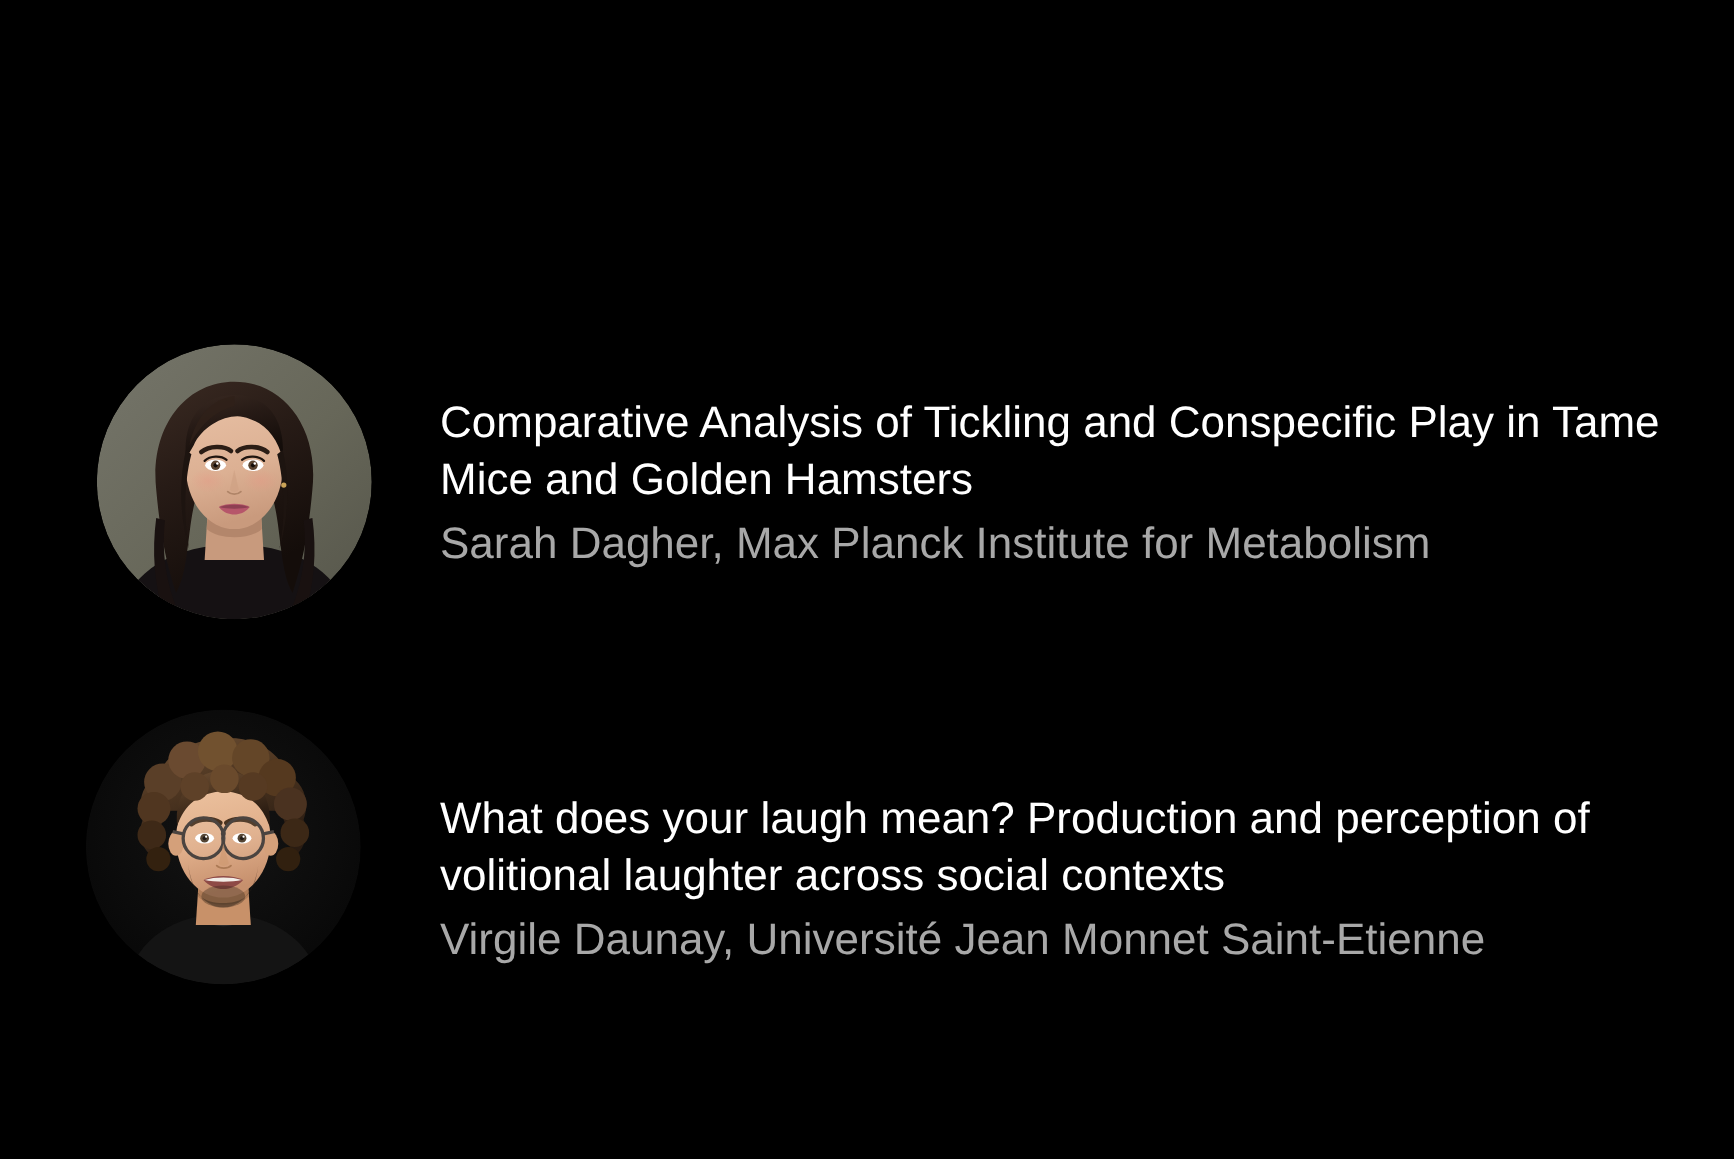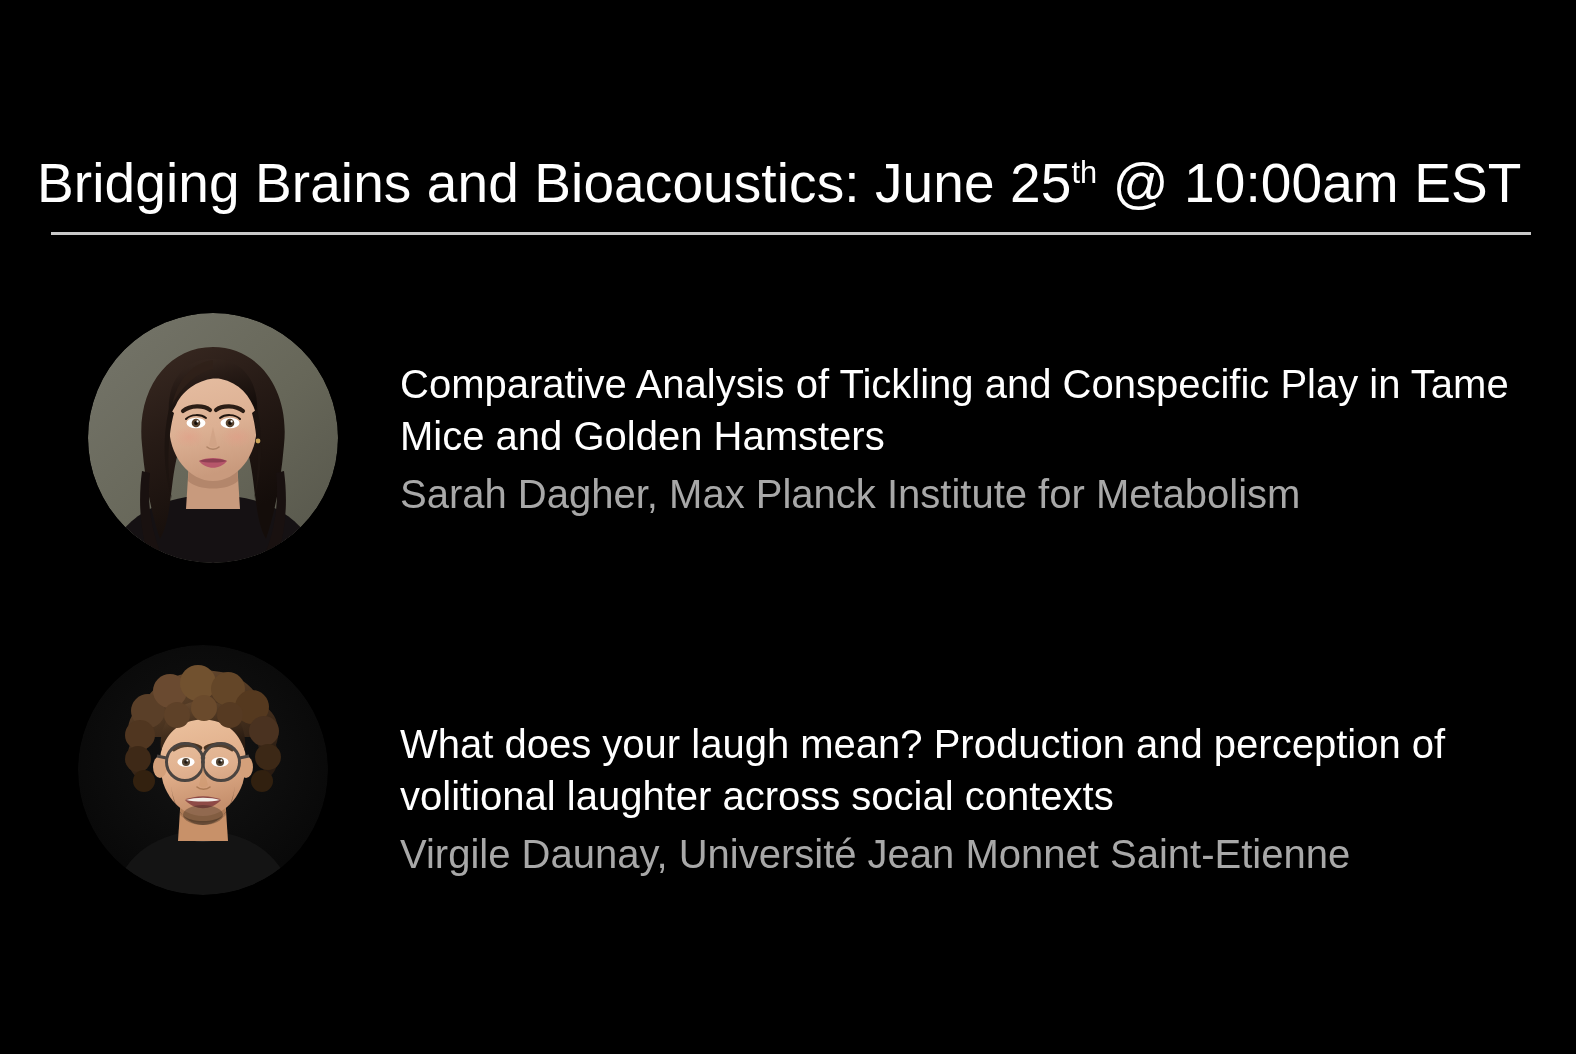--- a/index.html
+++ b/index.html
@@ -101,24 +101,20 @@
   .talk-2 .talk-text { padding-top: 73px; }
 
   
   .avatar svg { display: block; width: 100%; height: 100%; }
 </style>
 </head>
 <body>
 
 <div class="slide">
 
-  <div class="title-block">
-    <div class="slide-title"><span>Bridging Brains and Bioacoustics: June 25</span><sup>th</sup><span> @ 10:00am EST</span></div>
-    <div class="title-rule"></div>
-  </div>
 
   <div class="talk talk-2">
 
     <div class="avatar-wrap">
       <div class="avatar">
         <svg viewBox="0 0 250 250" xmlns="http://www.w3.org/2000/svg" role="img" aria-label="portrait">
           <defs>
             <clipPath id="c2">
                 <circle cx="125" cy="125" r="125"></circle>
               </clipPath>

